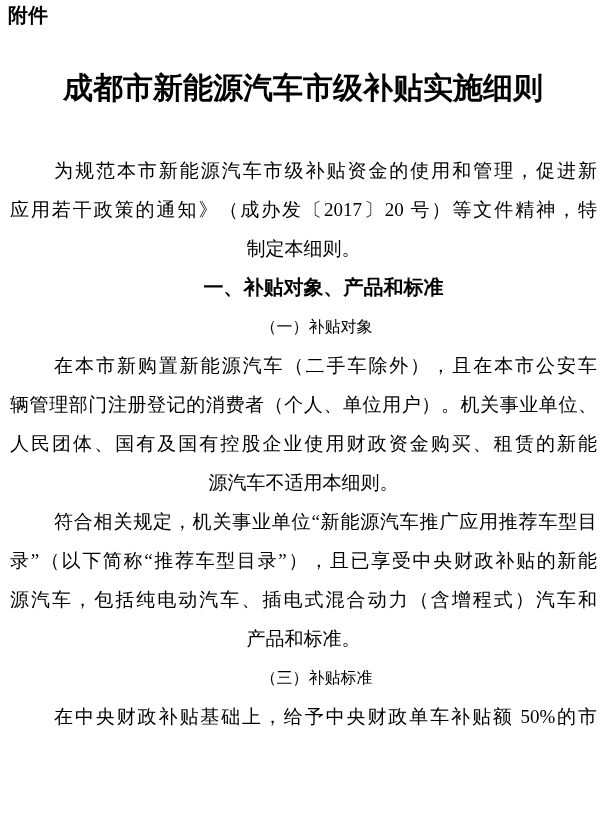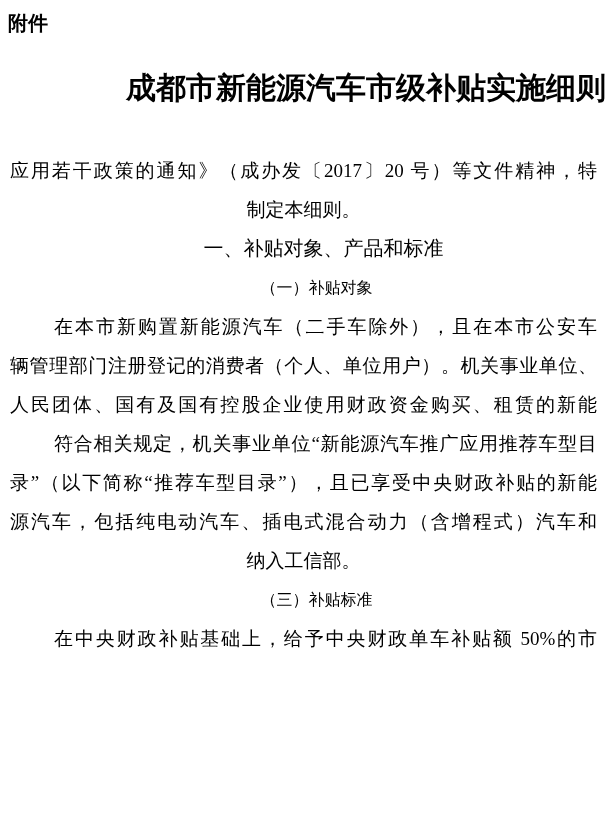--- a/index.html
+++ b/index.html
@@ -12,32 +12,32 @@
     width: 606px;
     height: 814px;
     background: #ffffff;
     color: #000000;
     font-family: "Liberation Serif", "DejaVu Serif", serif;
     overflow: hidden;
   }
   .attachment {
     position: absolute;
     left: 8px;
-    top: 9px;
+    top: 1px;
     font-family: Liberation Serif, serif;
     font-weight: bold;
     font-size: 20px;
     line-height: 28px;
   }
   .doc-title {
     position: absolute;
     top: 68px;
     left: 0;
     width: 100%;
-    text-align: right;
+    text-align: center;
     font-weight: bold;
     font-size: 30px;
     line-height: 40px;
     letter-spacing: 0px;
   }
   .body-block {
     position: absolute;
     left: 10px;
     top: 151px;
     width: 587px;
@@ -55,48 +55,50 @@
     text-align: justify;
     text-align-last: justify;
   }
   
   .indent {
     padding-left: 44px;
   }
   
   .heading {
     font-family: "Liberation Sans", "DejaVu Sans", sans-serif;
-    font-weight: normal;
+    font-weight: bold;
     font-size: 20px;
     padding-left: 40px;
   }
   
   .sub {
     font-size: 16px;
     padding-left: 26px;
   }
 </style>
 </head>
 <body>
 
 <div class="page">
 
   <div class="attachment">附件</div>
 
   <div class="doc-title">成都市新能源汽车市级补贴实施细则</div>
 
   <div class="body-block">
+    <div class="line just indent">为规范本市新能源汽车市级补贴资金的使用和管理，促进新</div>
     <div class="line just">应用若干政策的通知》（成办发〔2017〕20 号）等文件精神，特</div>
     <div class="line">制定本细则。</div>
     <div class="line heading">一、补贴对象、产品和标准</div>
     <div class="line sub">（一）补贴对象</div>
     <div class="line just indent">在本市新购置新能源汽车（二手车除外），且在本市公安车</div>
     <div class="line just">辆管理部门注册登记的消费者（个人、单位用户）。机关事业单位、</div>
     <div class="line just">人民团体、国有及国有控股企业使用财政资金购买、租赁的新能</div>
+    <div class="line">源汽车不适用本细则。</div>
     <div class="line just indent">符合相关规定，机关事业单位“新能源汽车推广应用推荐车型目</div>
     <div class="line just">录”（以下简称“推荐车型目录”），且已享受中央财政补贴的新能</div>
     <div class="line just">源汽车，包括纯电动汽车、插电式混合动力（含增程式）汽车和</div>
-    <div class="line">纳入工信部。</div>
+    <div class="line">产品和标准。</div>
     <div class="line sub">（三）补贴标准</div>
     <div class="line just indent">在中央财政补贴基础上，给予中央财政单车补贴额 50%的市</div>
   </div>
 
 </div>
 
 </body></html>

